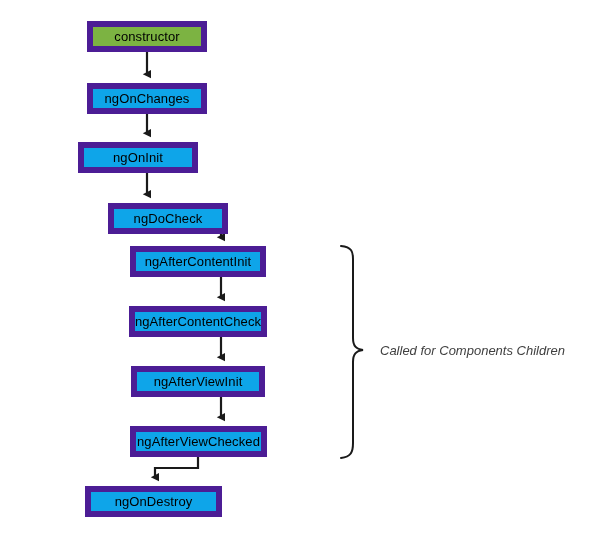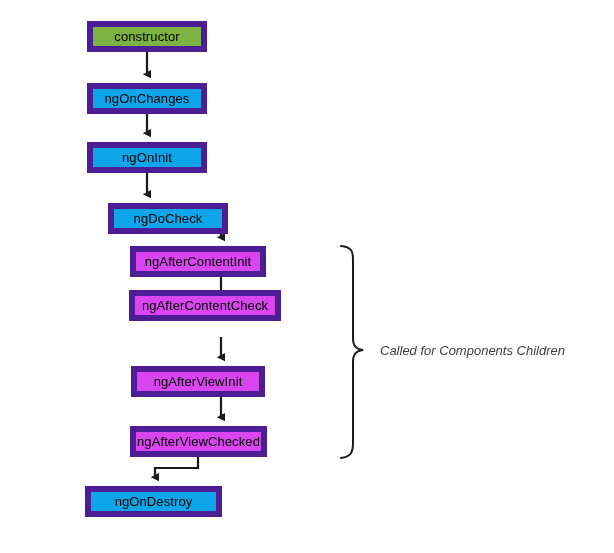--- a/index.html
+++ b/index.html
@@ -23,21 +23,21 @@
     align-items: center;
     justify-content: center;
     color: #000000;
     font-size: 13px;
     line-height: 1;
     letter-spacing: 0.1px;
     white-space: nowrap;
   }
   .node-green { background: #7cb342; }
   .node-red   { background: #0ea5e9; }
-  .node-orange{ background: #d946ef; }
+  .node-orange{ background: #0ea5e9; }
 
   .brace-label {
     position: absolute;
     font-size: 13px;
     color: #404040;
     white-space: nowrap;
     line-height: 1;
     font-style: italic;
   }
   svg.edges {
@@ -90,33 +90,33 @@
   </svg>
 
   <div class="node node-green" style="left:87px; top:21px; width:120px; height:31px;">
     <span>constructor</span>
   </div>
 
   <div class="node node-red" style="left:87px; top:83px; width:120px; height:31px;">
     <span>ngOnChanges</span>
   </div>
 
-  <div class="node node-red" style="left:87px; top:142px; width:120px; height:31px;">
+  <div class="node node-red" style="left:78px; top:142px; width:120px; height:31px;">
     <span>ngOnInit</span>
   </div>
 
   <div class="node node-red" style="left:87px; top:203px; width:120px; height:31px;margin-left:21px;">
     <span>ngDoCheck</span>
   </div>
 
   <div class="node node-orange" style="left:130px; top:246px; width:136px; height:31px;">
     <span>ngAfterContentInit</span>
   </div>
 
-  <div class="node node-orange" style="left:129px; top:290px; width:152px; height:31px;">
+  <div class="node node-orange" style="left:129px; top:306px; width:138px; height:31px;">
     <span>ngAfterContentCheck</span>
   </div>
 
   <div class="node node-orange" style="left:131px; top:366px; width:134px; height:31px;">
     <span>ngAfterViewInit</span>
   </div>
 
   <div class="node node-orange" style="left:130px; top:426px; width:137px; height:31px;">
     <span>ngAfterViewChecked</span>
   </div>

